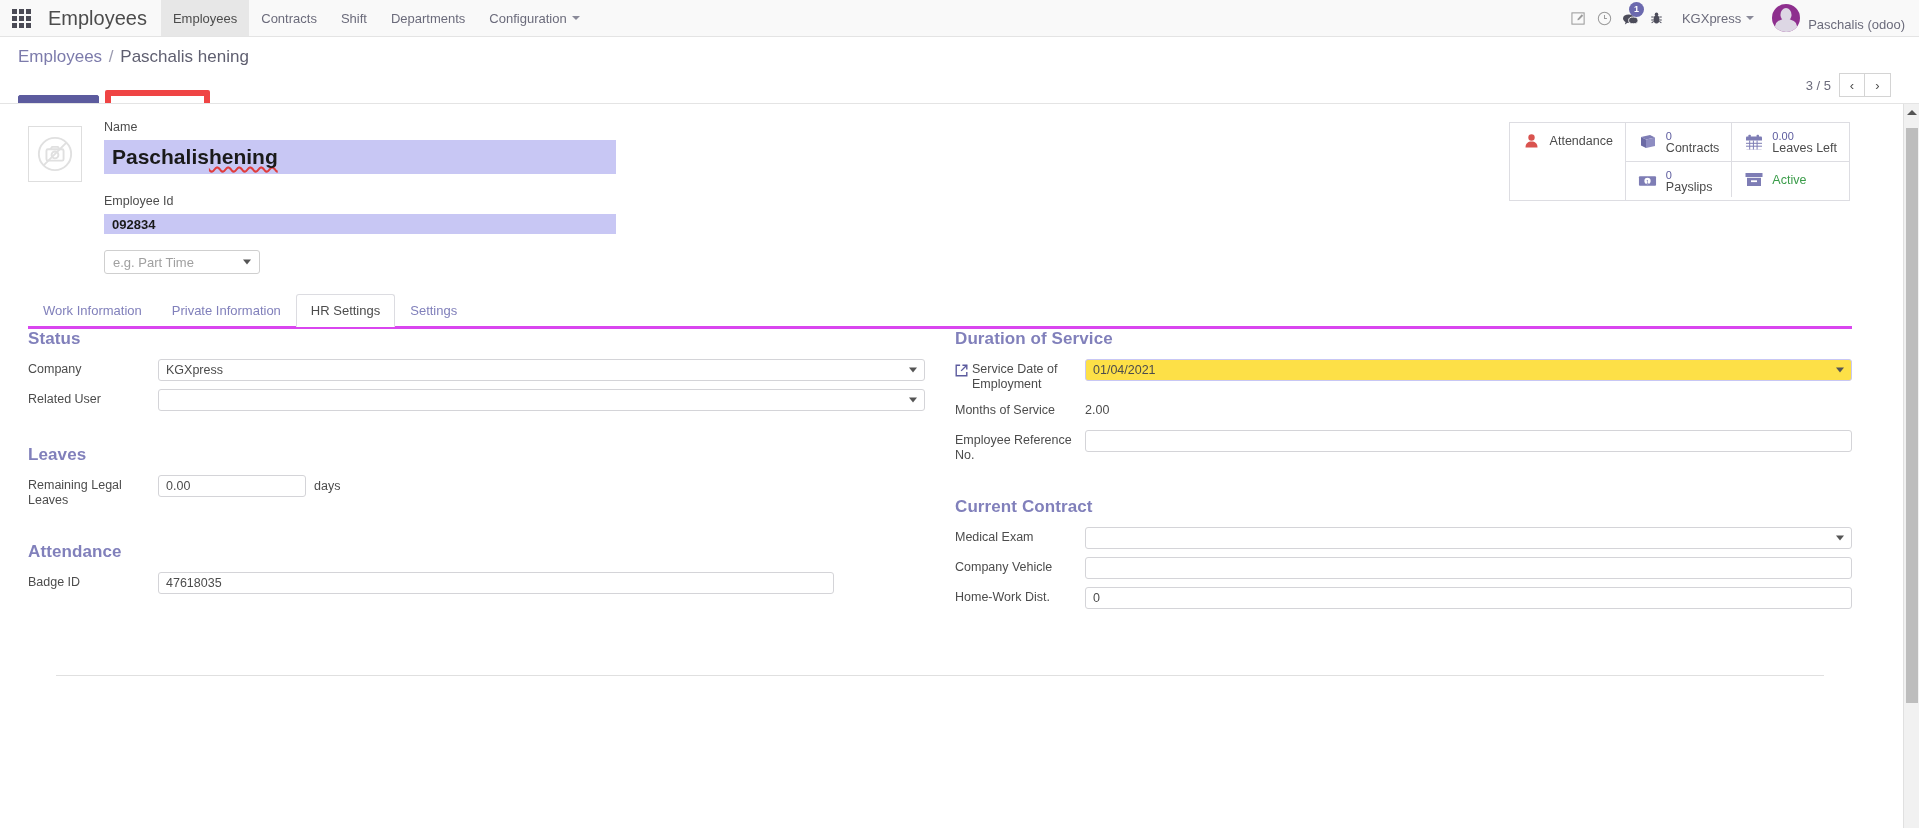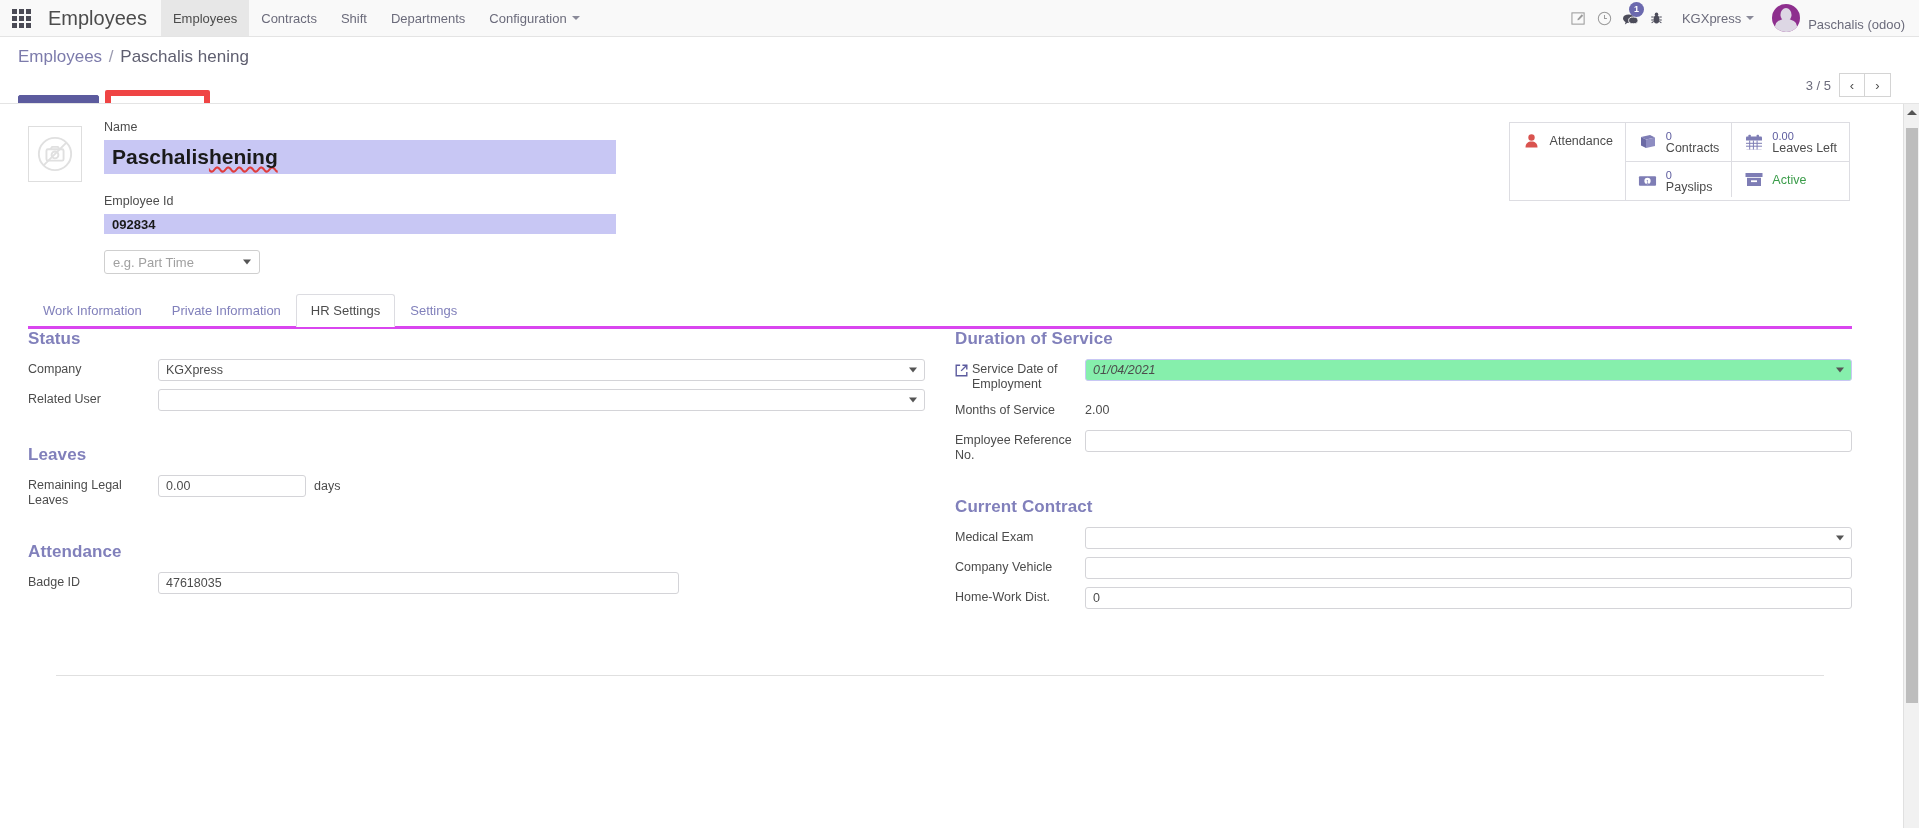--- a/index.html
+++ b/index.html
@@ -342,21 +342,21 @@
     background: #fff;
     font-size: 12.5px;
     color: #4c4c4c;
     padding: 0 7px;
     display: flex;
     align-items: center;
     position: relative;
     cursor: text;
   }
   .inp.sel { cursor: pointer; padding-right: 20px; }
-  .inp.hl { background: #86efac; border-color: #c8c7f4; font-style: italic; }
+  .inp.hl { background: #fde047; border-color: #c8c7f4; }
   .inp-caret {
     position: absolute; right: 7px; top: 50%;
     transform: translateY(-50%);
     border-left: 4px solid transparent;
     border-right: 4px solid transparent;
     border-top: 5px solid #555;
   }
   .readonly-val {
     font-size: 12.5px;
     color: #4c4c4c;
@@ -641,21 +641,21 @@
               <span class="unit">days</span>
             </div>
           </div>
         </div>
 
         <div class="group">
           <div class="group-title">Attendance</div>
           <div class="frow">
             <div class="fname">Badge ID</div>
             <div class="fval">
-              <div class="inp" style="width:521px;">47618035</div>
+              <div class="inp" style="width:676px;">47618035</div>
             </div>
           </div>
         </div>
 
       </div>
 
       <div class="col">
 
         <div class="group">
           <div class="group-title">Duration of Service</div>

